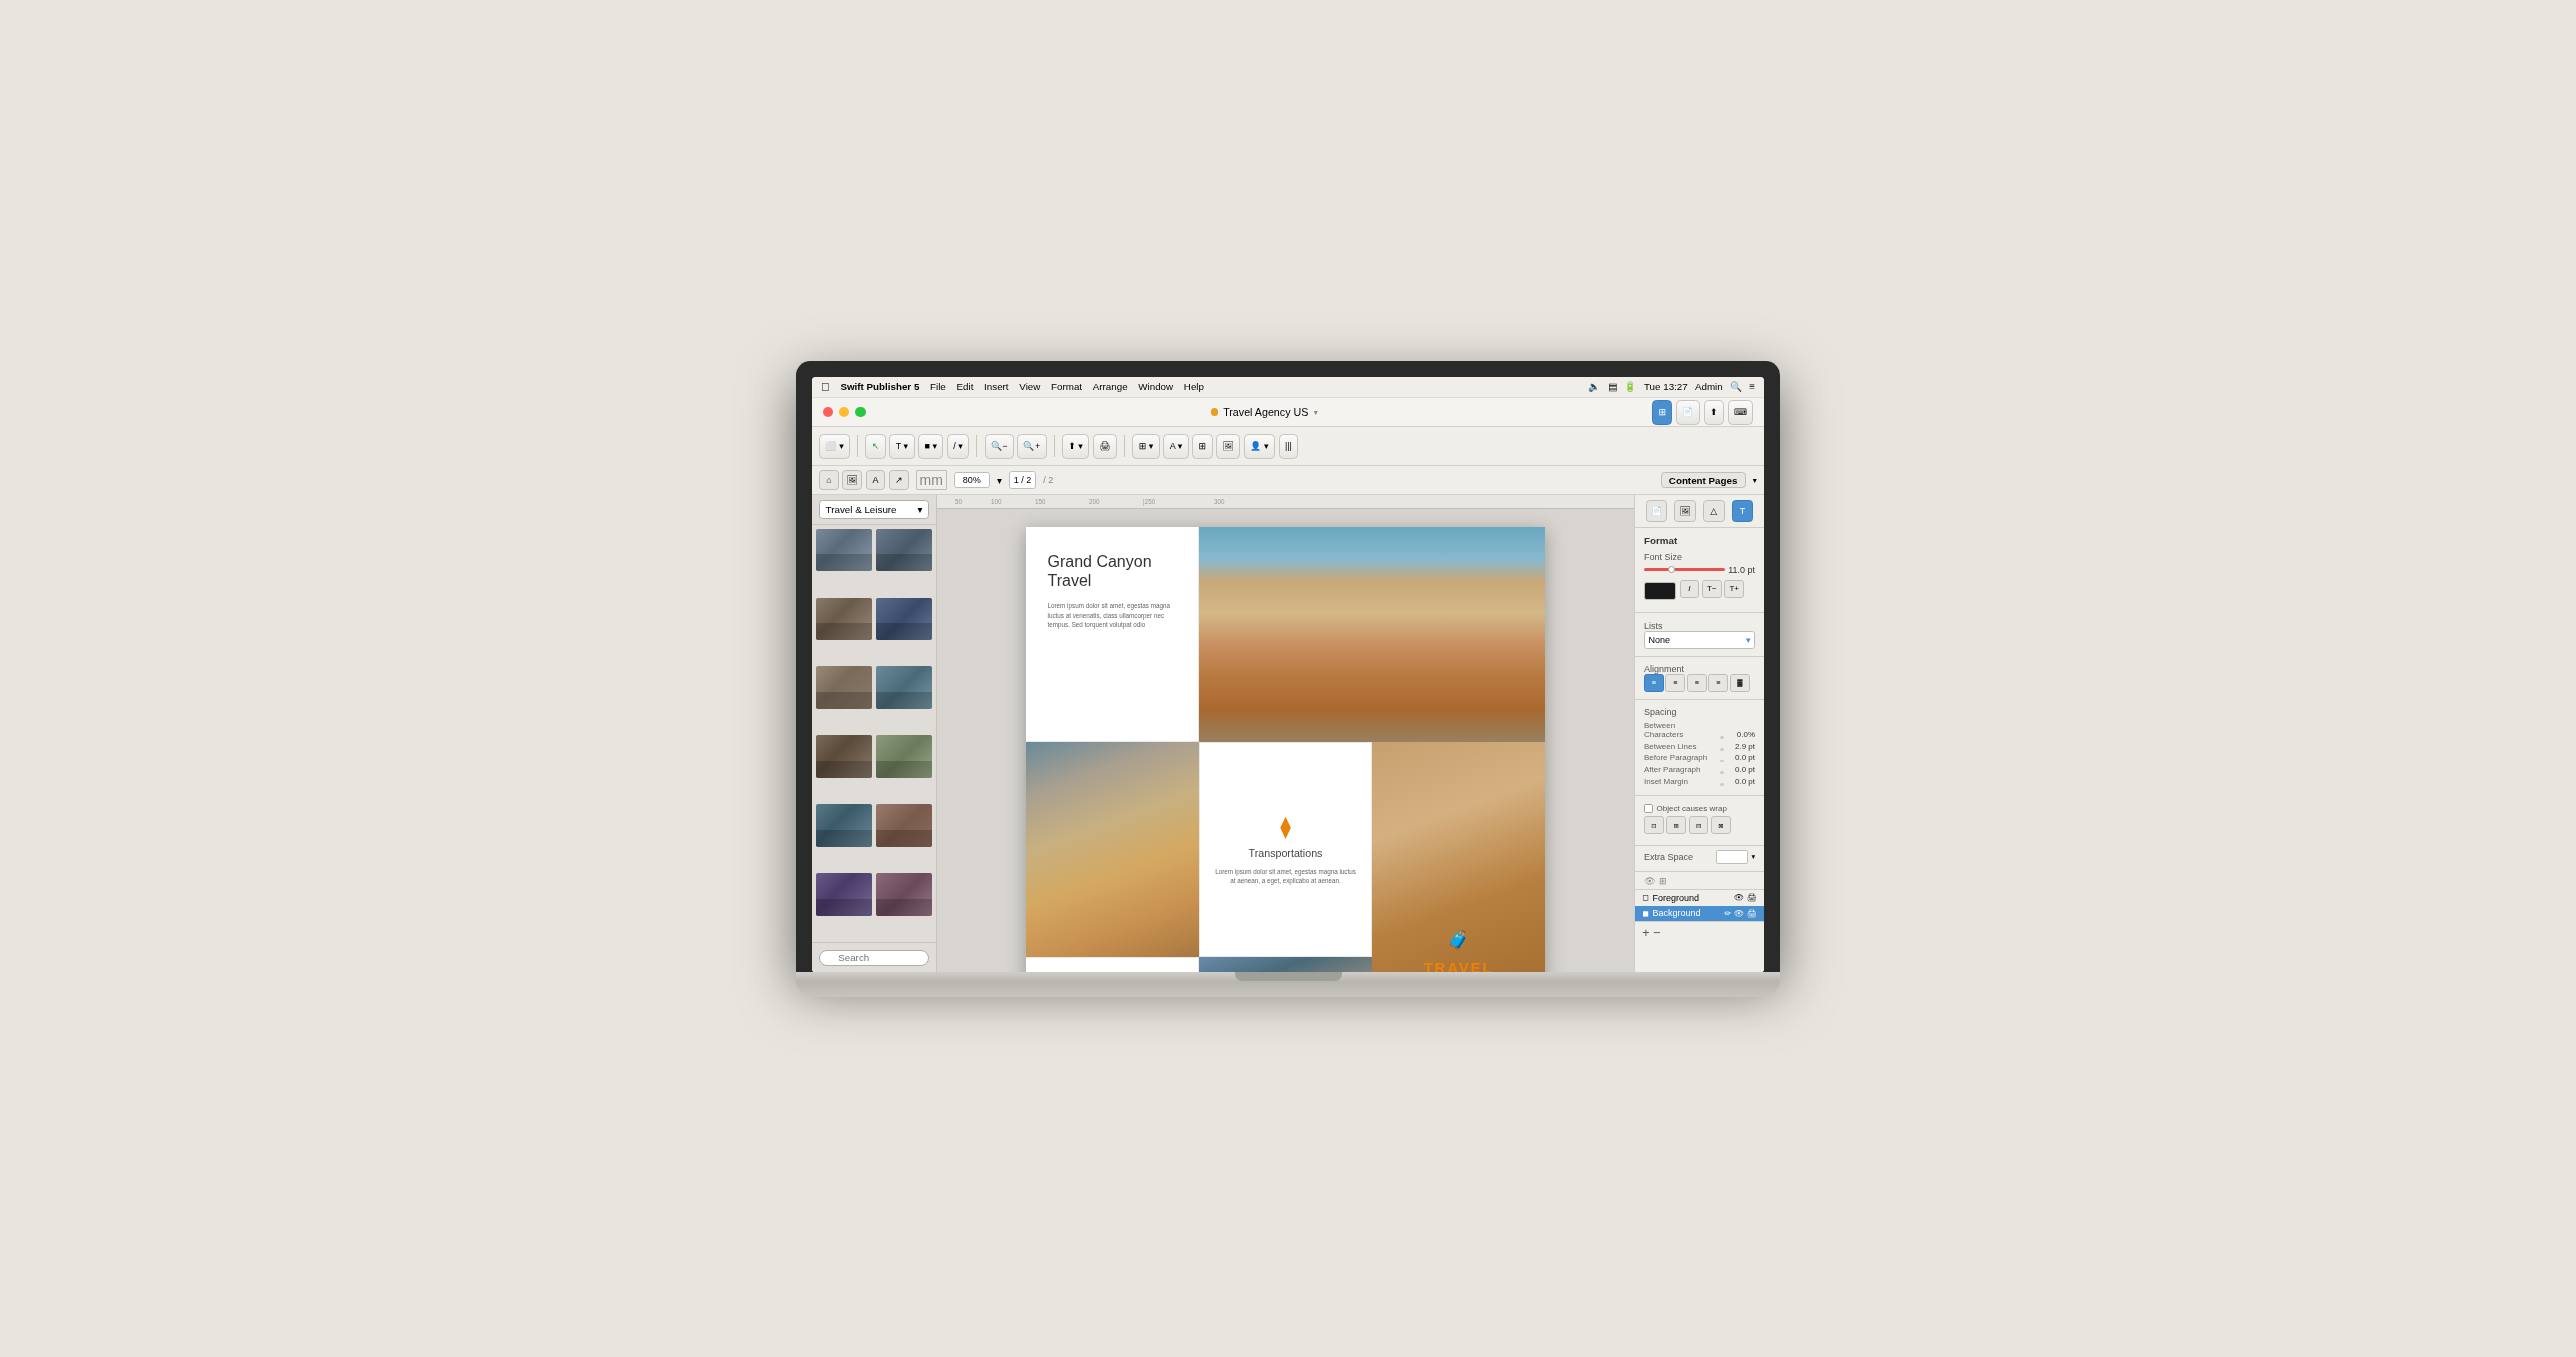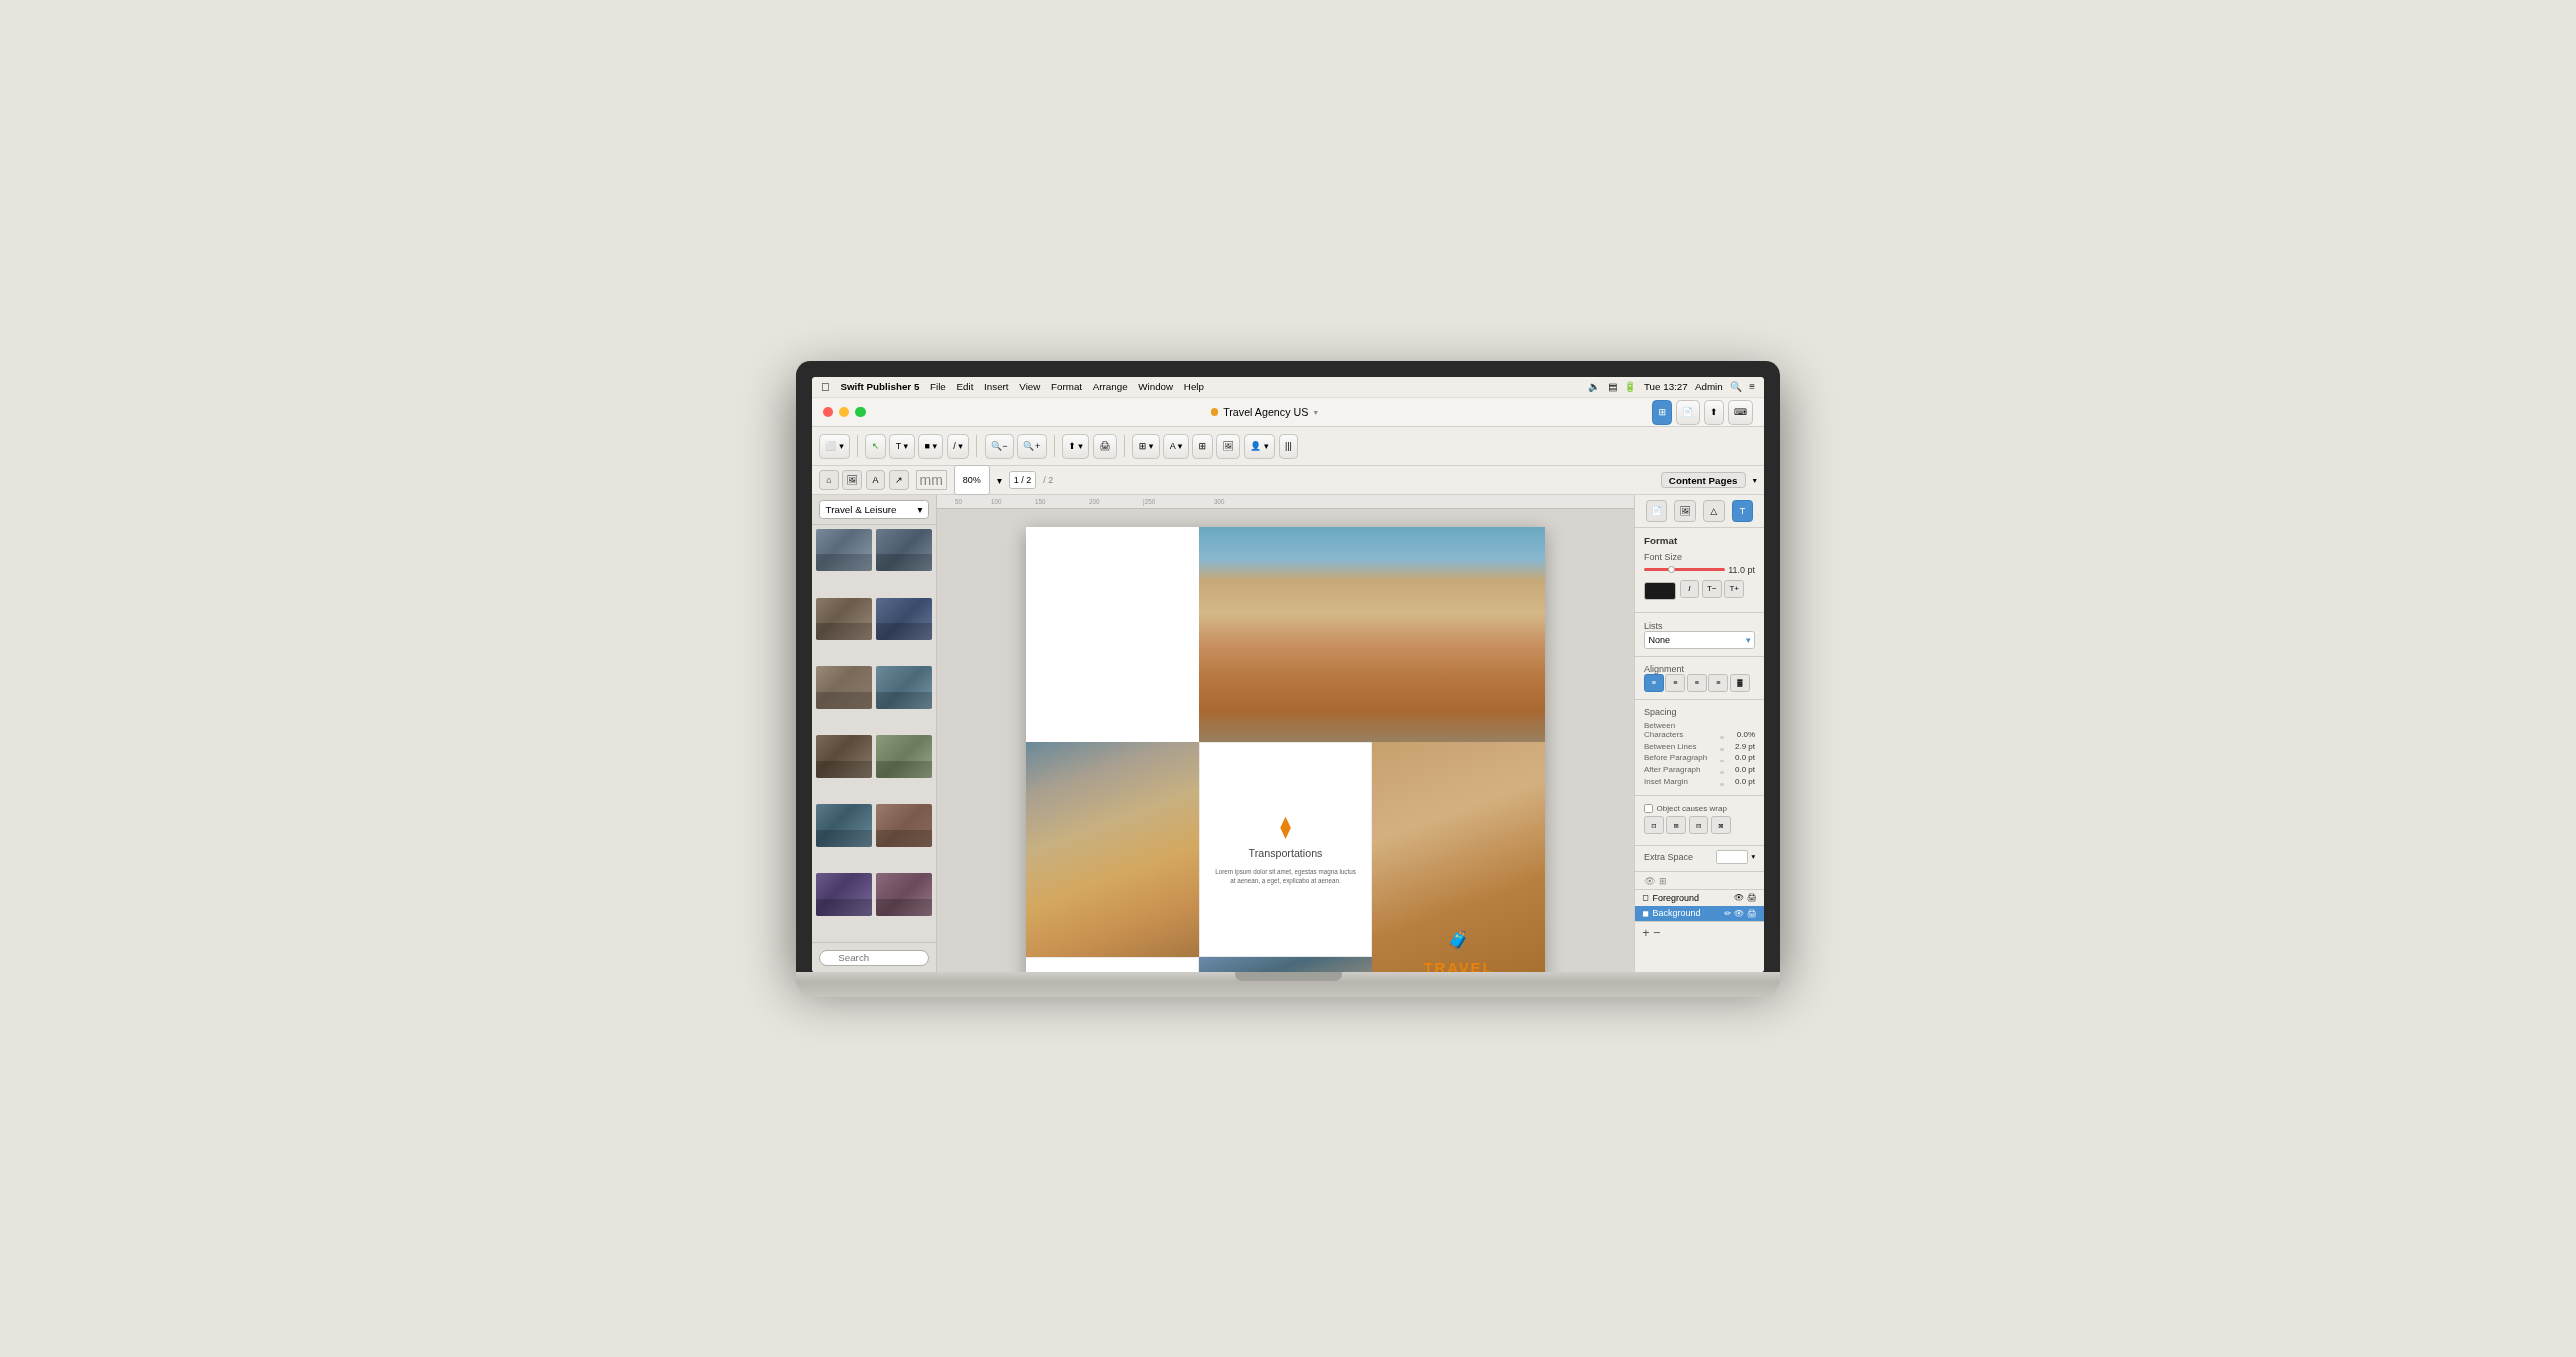--- a/index.html
+++ b/index.html
@@ -154,21 +154,21 @@
       flex-shrink: 0;
       font-size: 9.8px;
     }
     .toolbar2-nav { display: flex; gap: 3.6px; }
     .toolbar2-nav button {
       width: 19.7px; height: 19.7px; border-radius: 3.6px;
       border: 0.9px solid #c0bebb; background: #e8e6e2;
       font-size: 9px; cursor: pointer;
     }
     .zoom-input {
-      width: 36px; height: 30px; border: 0.9px solid #c0bebb;
+      width: 36px; height: 16px; border: 0.9px solid #c0bebb;
       background: white; font-size: 9px; text-align: center;
       border-radius: 2.7px;
     }
     .page-input {
       width: 27px; height: 18px; border: 0.9px solid #c0bebb;
       background: white; font-size: 9px; text-align: center;
       border-radius: 2.7px;
     }
     .content-pages-btn {
       margin-left: auto;
@@ -716,20 +716,30 @@
               <span style="position:absolute;left:18px;font-size:6.3px;color:#999">50</span>
               <span style="position:absolute;left:54px;font-size:6.3px;color:#999">100</span>
               <span style="position:absolute;left:98px;font-size:6.3px;color:#999">150</span>
               <span style="position:absolute;left:152px;font-size:6.3px;color:#999">200</span>
               <span style="position:absolute;left:206px;font-size:6.3px;color:#999">|250</span>
               <span style="position:absolute;left:277px;font-size:6.3px;color:#999">300</span>
             </div>
 
             <div class="page-doc" style="margin-top:14.3px">
 
+              <div class="doc-section-text1">
+                <div class="doc-h1">Grand Canyon Travel</div>
+                <div class="doc-body">Lorem ipsum dolor sit amet, egestas magna luctus at venenatis, class ullamcorper nec tempus. Sed torquent volutpat odio</div>
+
+                <div style="position:absolute;right:3.6px;top:50%;transform:translateY(-50%);display:flex;flex-direction:column;gap:1.8px">
+                  <div style="width:5.4px;height:5.4px;border:0.9px solid #4a90d0;background:white;border-radius:0.9px"></div>
+                  <div style="width:5.4px;height:5.4px;border:0.9px solid #4a90d0;background:white;border-radius:0.9px"></div>
+                </div>
+
+              </div>
 
               <div class="doc-section-img1">
                 <div class="canyon-overlay"></div>
               </div>
 
               <div class="doc-section-img2">
                 <div class="arch-bg"></div>
               </div>
 
               <div class="doc-section-transport">

